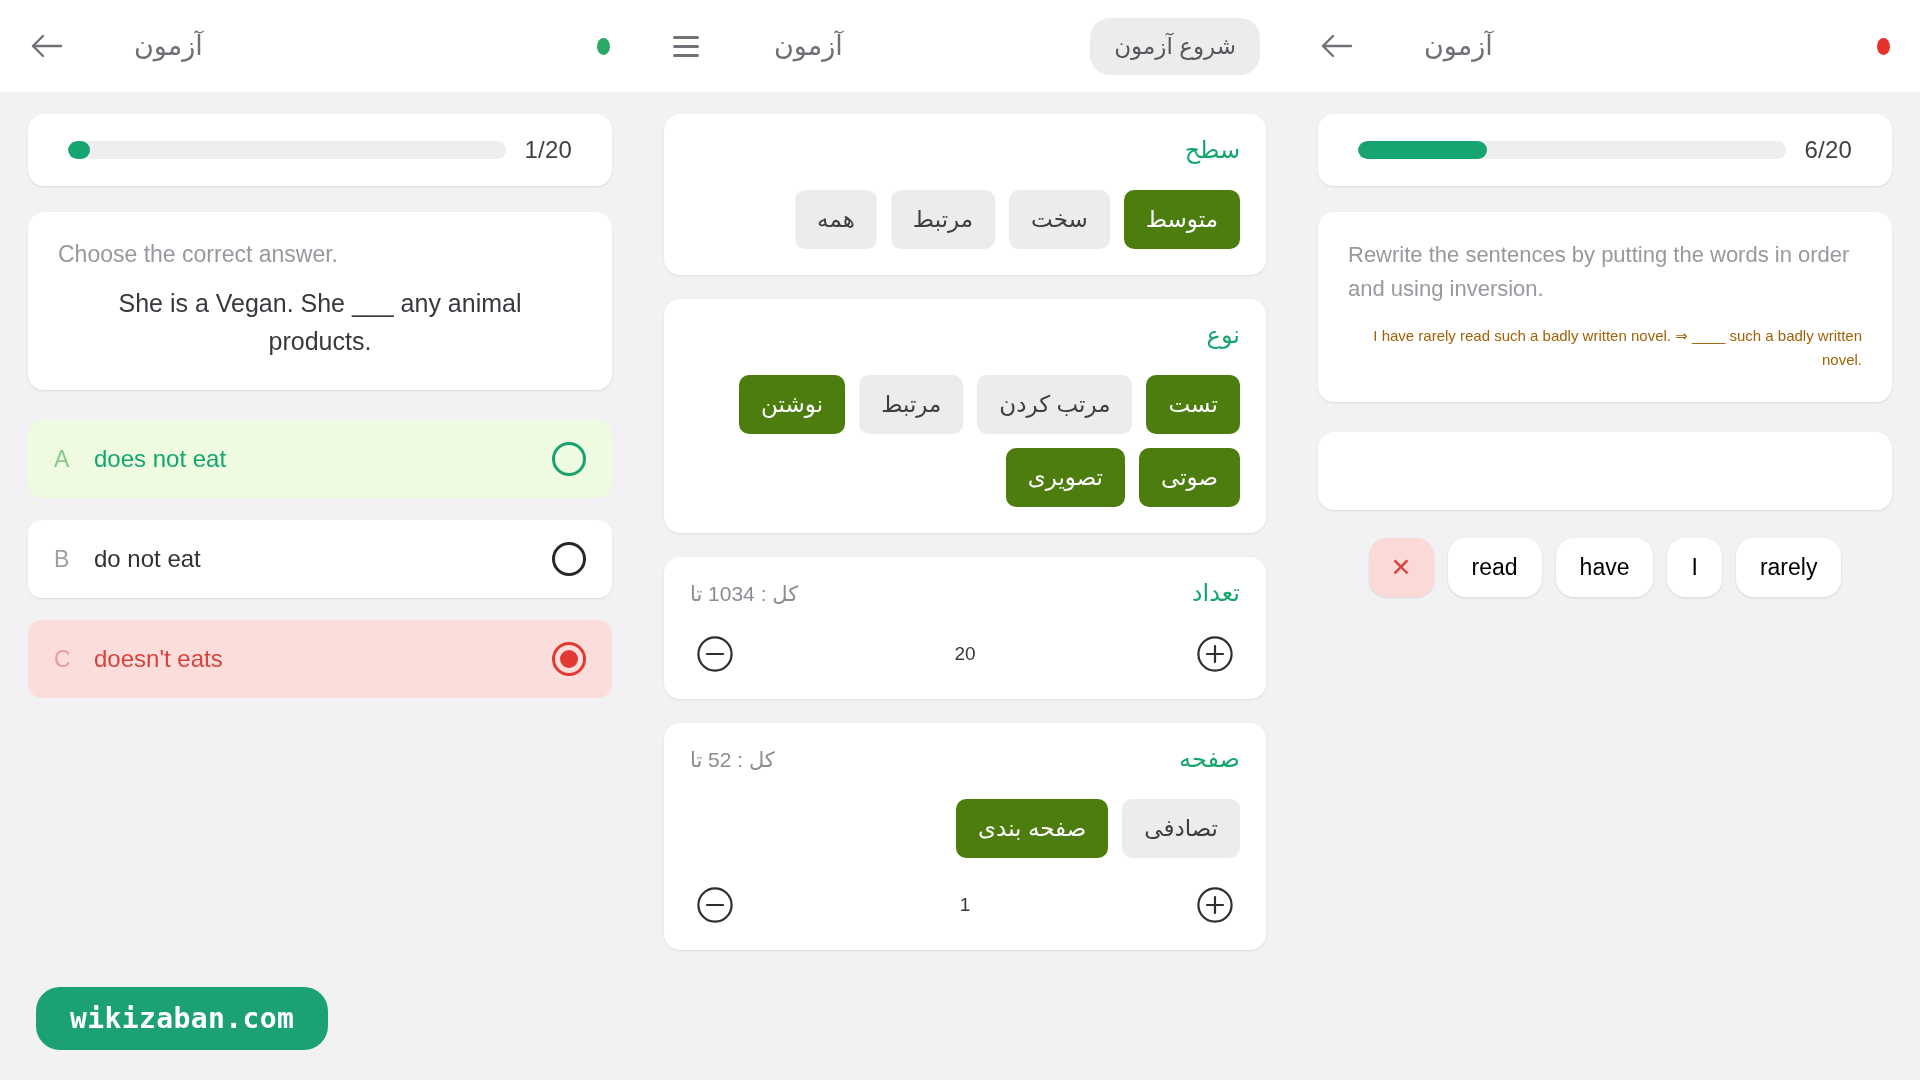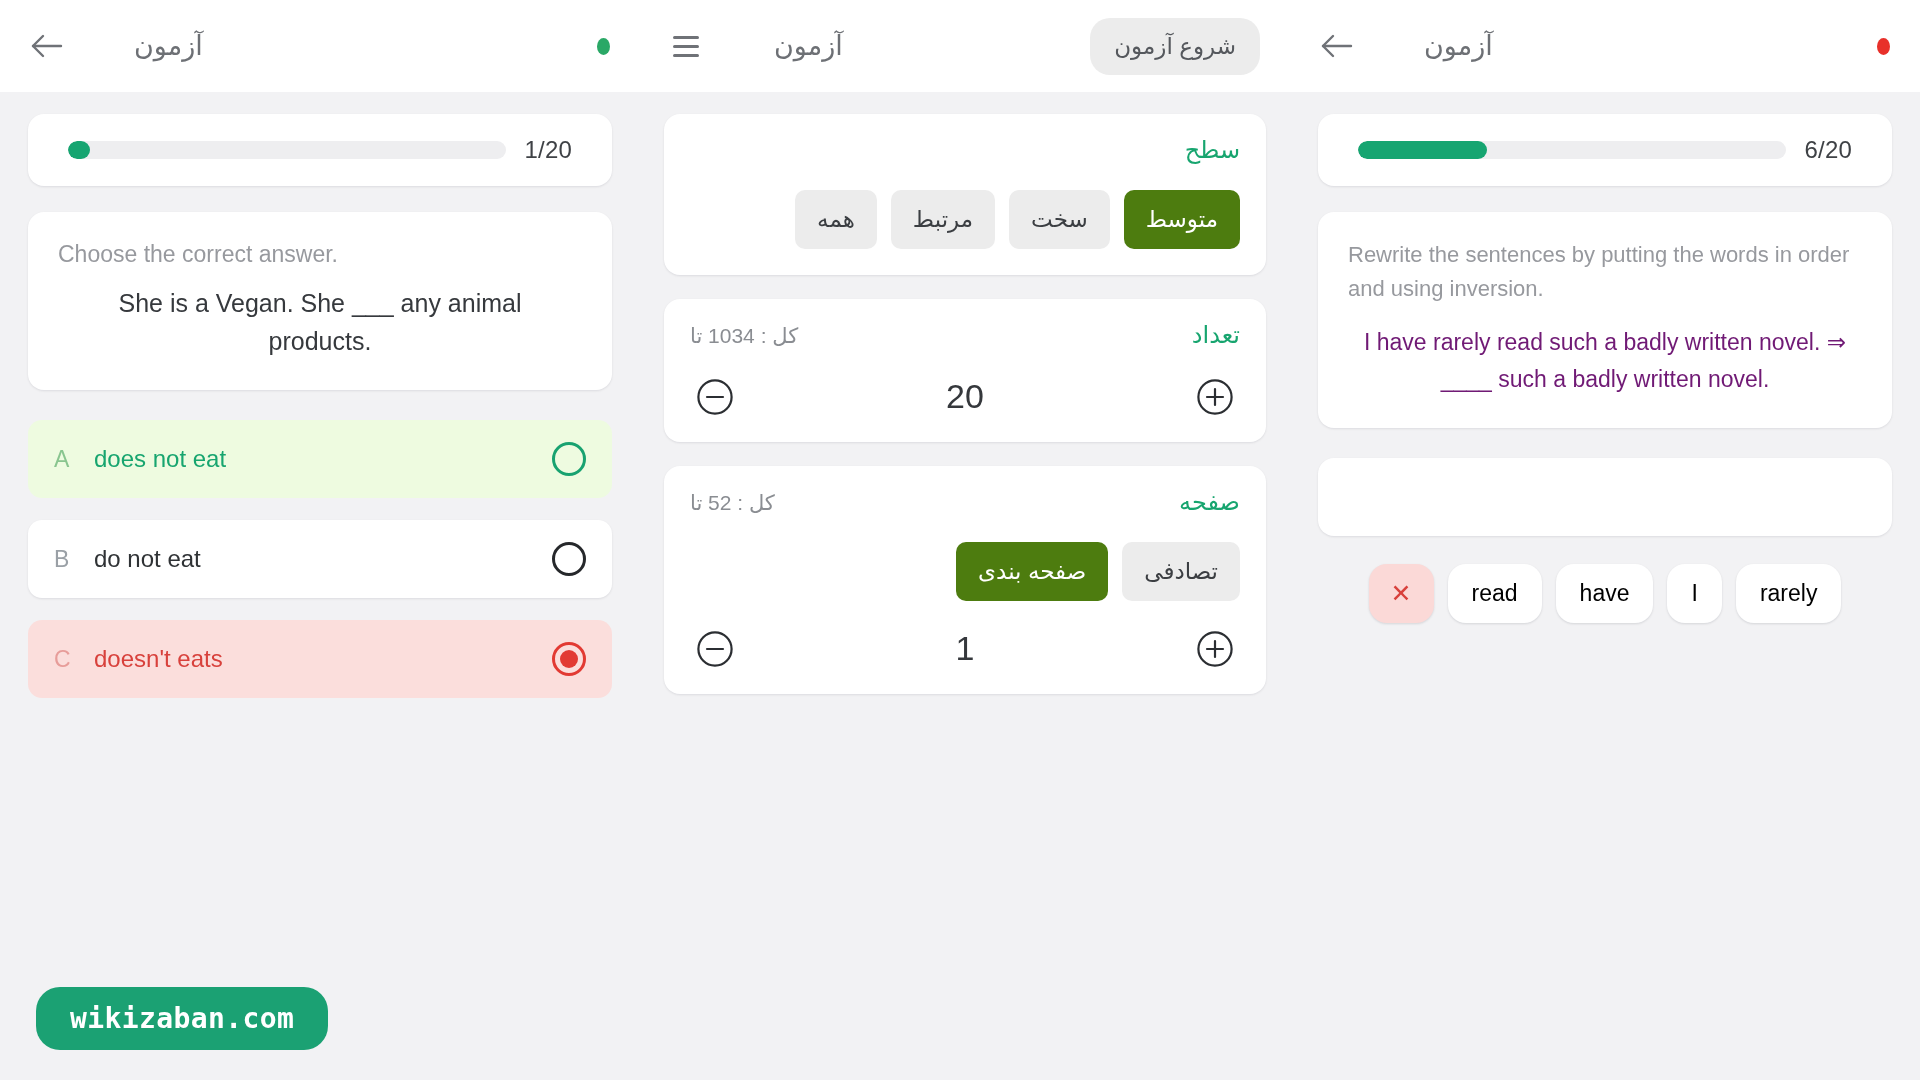--- a/index.html
+++ b/index.html
@@ -131,26 +131,26 @@
     font-family: inherit; font-size: 23px; line-height: 1;
     padding: 18px 22px; cursor: pointer; direction: rtl;
   }
   .chip.active { background: #4d7c0f; color: #ffffff; }
 
   .stepper {
     display: flex; align-items: center; justify-content: space-between;
     margin-top: 28px; padding: 0 6px;
   }
   .step-btn { width: 38px; height: 38px; cursor: pointer; }
-  .step-val { font-size: 34px; color: #35383c; }
+  .step-val { font-size: 19px; color: #35383c; }
 
   
   .rw-card { padding: 26px 30px 30px 30px; margin-bottom: 30px; }
   .rw-instruction { font-size: 22px; color: #97999e; line-height: 1.55; margin-bottom: 18px; }
-  .rw-sentence { font-size: 23px; color: #701a75; line-height: 1.6; text-align: center; }
+  .rw-sentence { font-size: 15px; color: #a16207; line-height: 1.6; text-align: right; }
   .answer-slot {
     height: 78px; border-radius: 16px; background: #ffffff; margin-bottom: 28px;
     box-shadow: 0 1px 3px rgba(16,24,40,.06), 0 1px 2px rgba(16,24,40,.04);
   }
   .word-row { display: flex; align-items: center; justify-content: center; gap: 14px; }
   .word-chip {
     background: #ffffff; border: none; border-radius: 18px;
     font-family: inherit; font-size: 23px; color: #000000;
     padding: 18px 24px; cursor: pointer; line-height: 1;
     box-shadow: 0 1px 3px rgba(16,24,40,.08), 0 1px 2px rgba(16,24,40,.05);
@@ -242,20 +242,33 @@
           <span class="setting-title">سطح</span>
         </div>
         <div class="chip-row">
           <button class="chip active">متوسط</button>
           <button class="chip">سخت</button>
           <button class="chip">مرتبط</button>
           <button class="chip">همه</button>
         </div>
       </div>
 
+      <div class="card setting-card">
+        <div class="setting-head">
+          <span class="setting-title">نوع</span>
+        </div>
+        <div class="chip-row">
+          <button class="chip active">تست</button>
+          <button class="chip">مرتب کردن</button>
+          <button class="chip">مرتبط</button>
+          <button class="chip active">نوشتن</button>
+          <button class="chip active">صوتی</button>
+          <button class="chip active">تصویری</button>
+        </div>
+      </div>
 
       <div class="card setting-card">
         <div class="setting-head">
           <span class="setting-title">تعداد</span>
           <span class="setting-total">کل : 1034 تا</span>
         </div>
         <div class="stepper">
           <span class="step-btn">
             <svg width="38" height="38" viewBox="0 0 38 38" fill="none">
               <circle cx="19" cy="19" r="16.6" stroke="#2b2e32" stroke-width="2.2"></circle>

